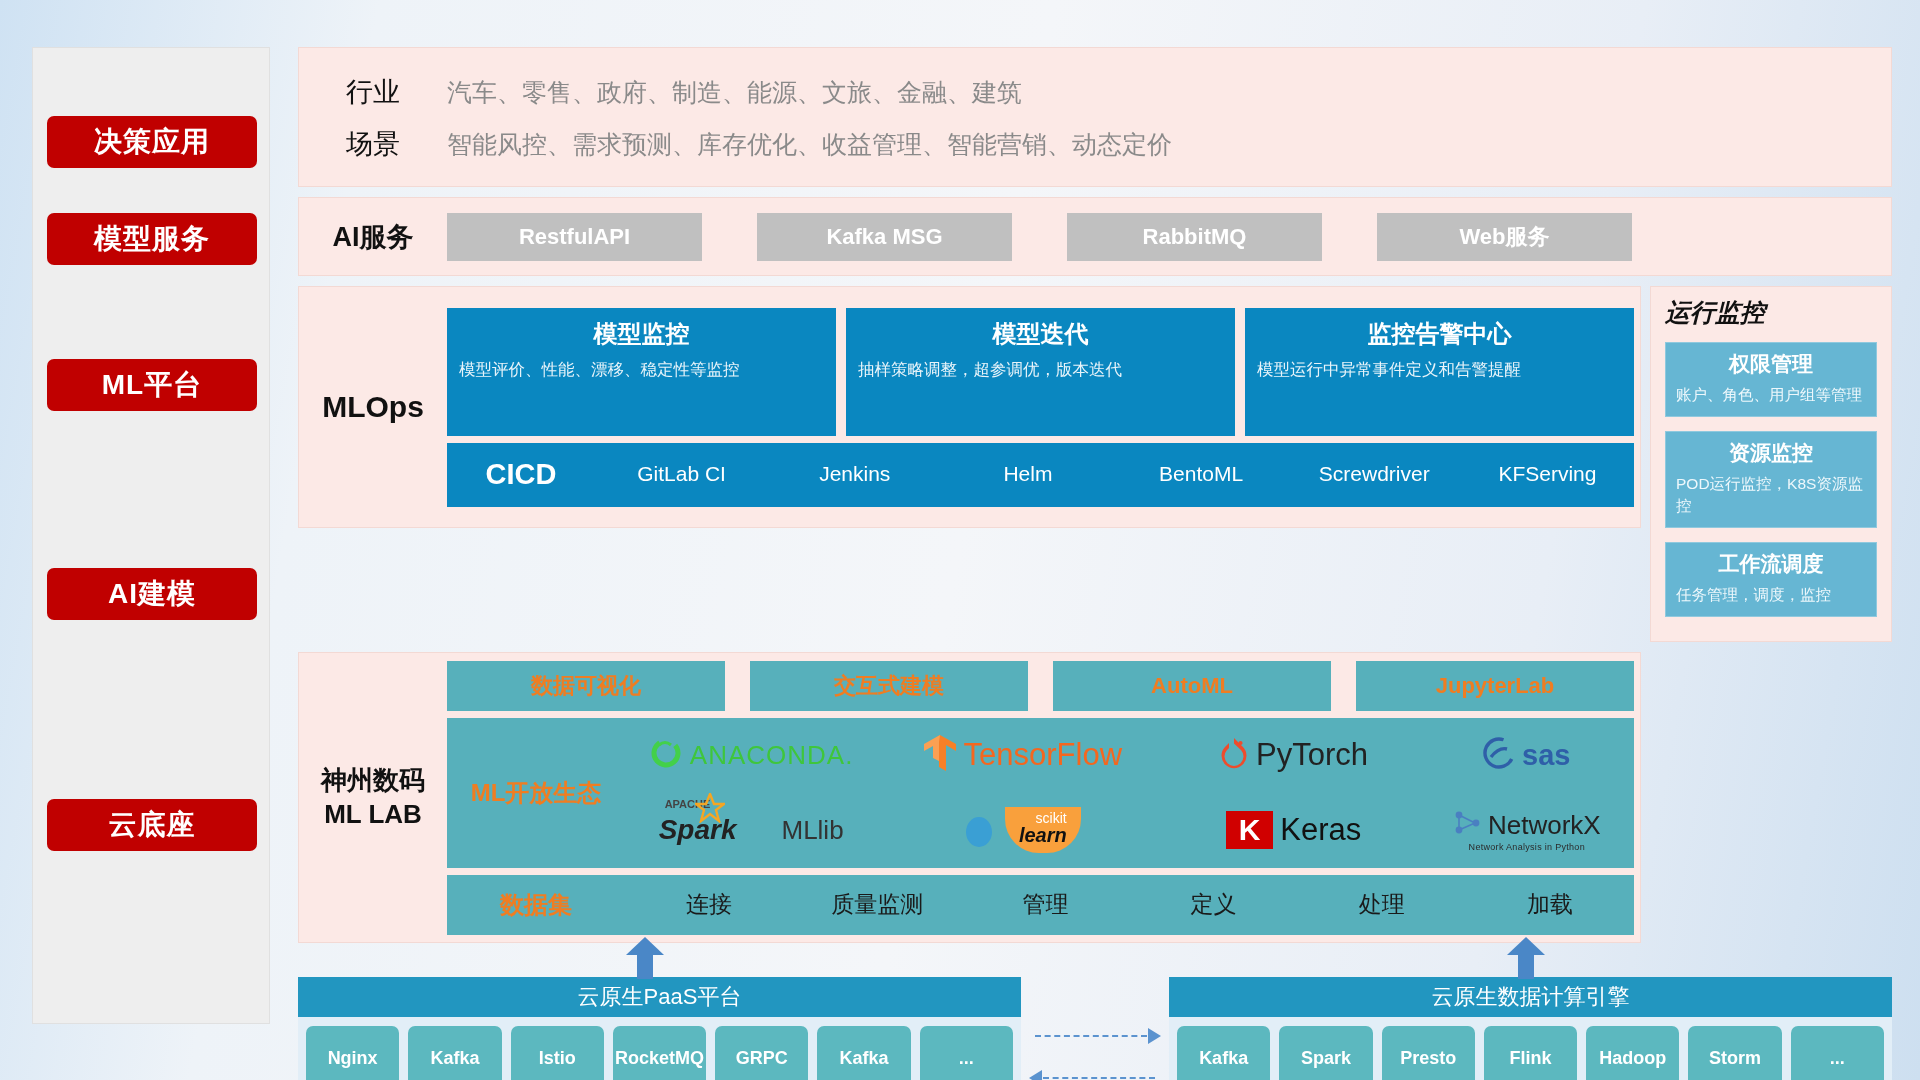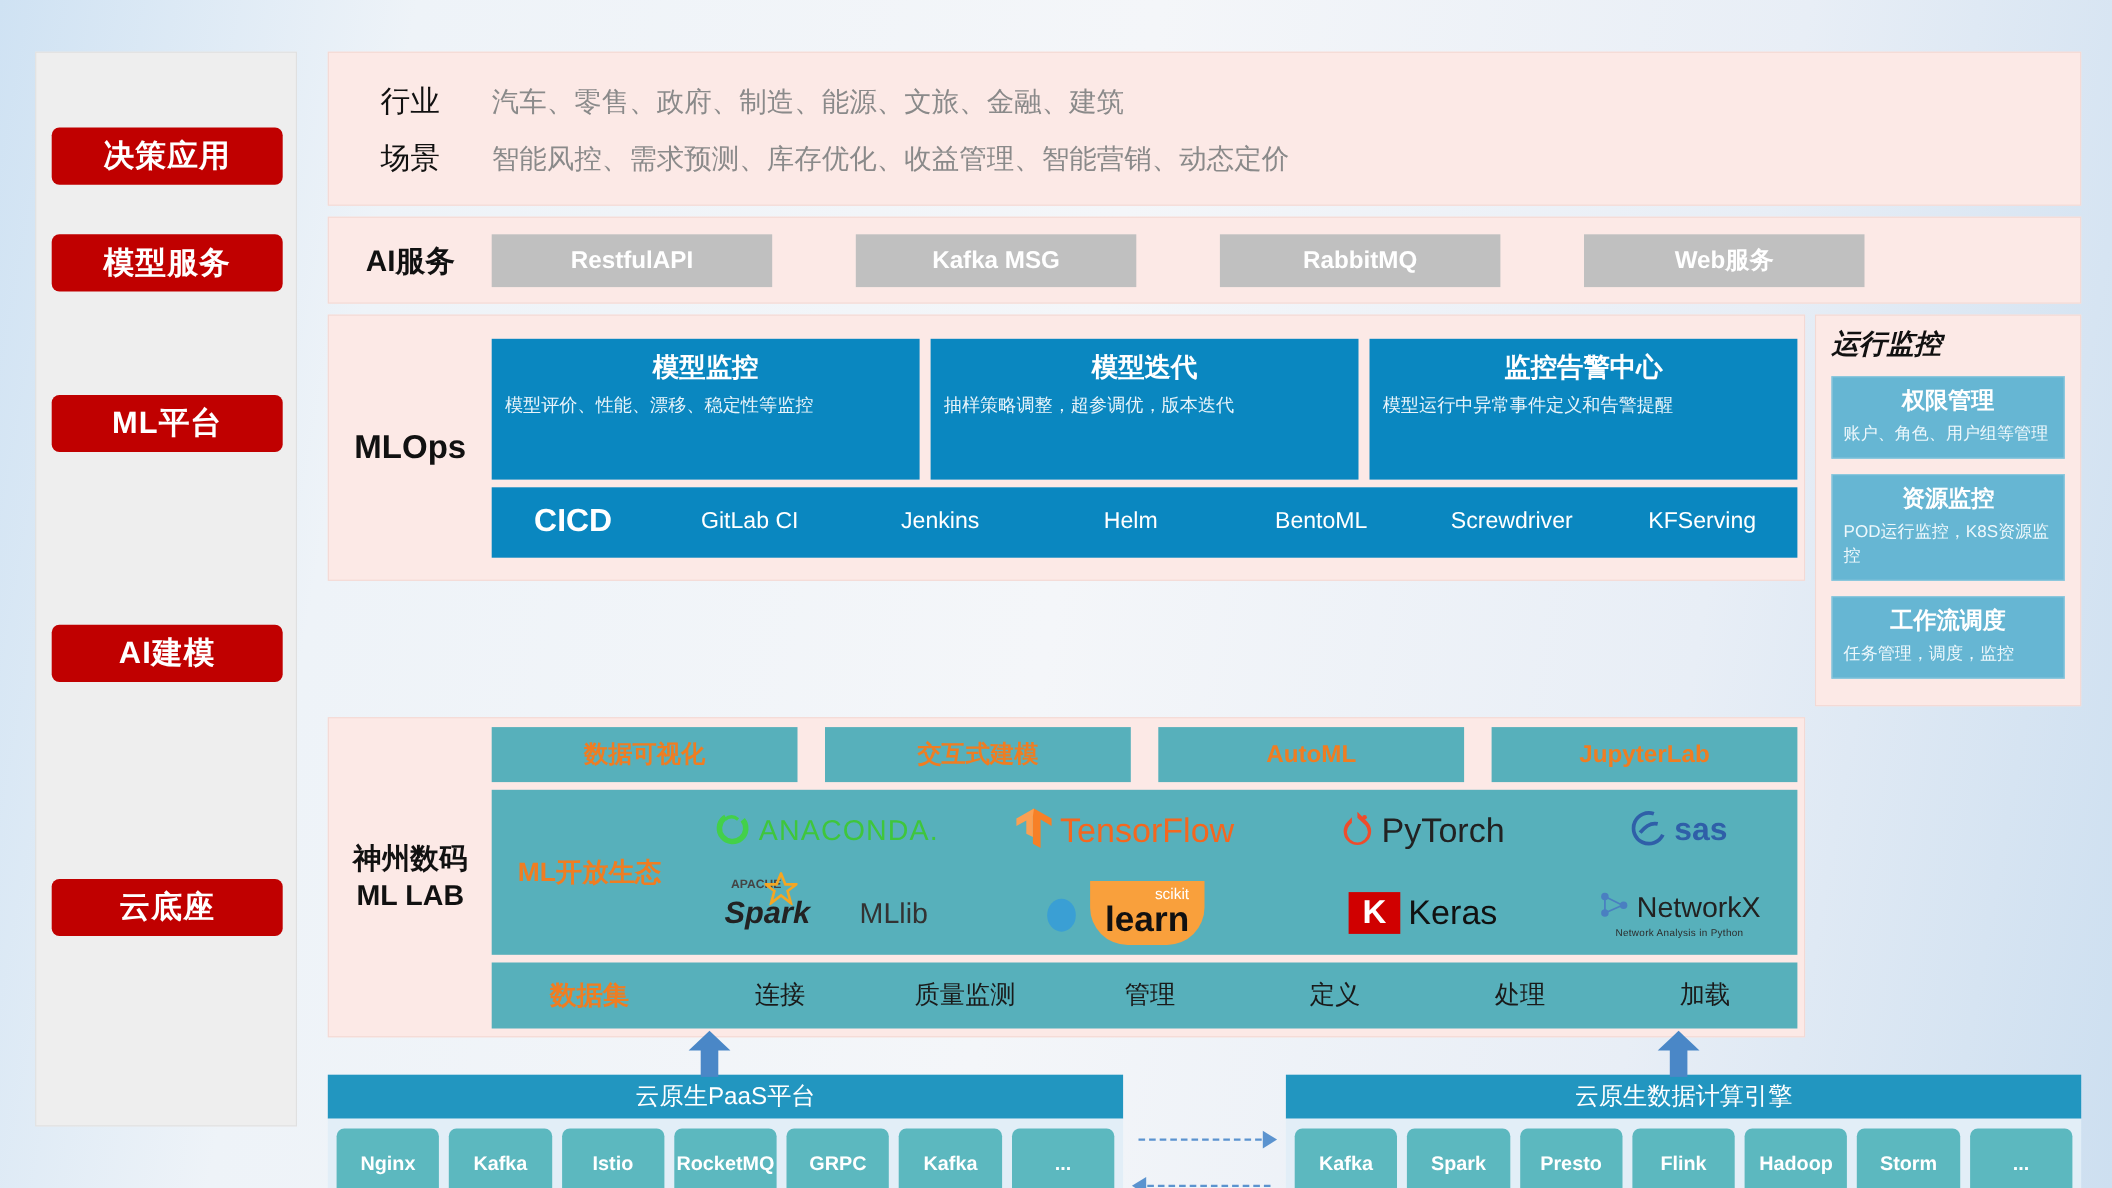--- a/index.html
+++ b/index.html
@@ -49,21 +49,21 @@
     flex: none;
   }
   .kv-val { font-size: 25px; color: #8a8a8a; }
 
   
   #band-svc { height: 79px; margin-top: 10px; display: flex; align-items: center; }
   #svc-label {
     width: 148px; flex: none; text-align: center;
     font-size: 27px; font-weight: bold; color: #111;
   }
-  #svc-items { display: flex; gap: 76px; }
+  #svc-items { display: flex; gap: 55px; }
   .svc-chip {
     width: 255px; height: 48px;
     background: #c0c0c0; color: #ffffff;
     font-size: 22px; font-weight: bold;
     display: flex; align-items: center; justify-content: center;
   }
 
   
   #row-mid { display: flex; gap: 9px; margin-top: 10px; }
   #band-mlops { width: 1343px; height: 242px; display: flex; align-items: center; }
@@ -329,21 +329,21 @@
                 <span style="font-size:26px;color:#333;margin-left:38px">MLlib</span>
               </div>
               <div class="logo" style="flex:1.15">
                 <span>
                   <svg width="46" height="46" viewBox="0 0 46 46">
                       <ellipse cx="15" cy="27" rx="13" ry="15" fill="#3a9fd4"></ellipse>
                     </svg>
                 </span>
                 <span style="position:relative;display:inline-block;margin-left:-12px;background:#f9a03c;border-radius:0 0 34px 34px;padding:4px 14px 8px 14px;">
                   <span style="display:block;font-size:14px;color:#fff;text-align:right;line-height:1">scikit</span>
-                  <span style="display:block;font-size:32px;font-weight:bold;color:#111;line-height:1">learn</span>
+                  <span style="display:block;font-size:20px;font-style:italic;font-weight:bold;color:#111;line-height:1">learn</span>
                 </span>
               </div>
               <div class="logo" style="flex:1">
                 <span style="background:#d00000;color:#fff;font-size:30px;font-weight:bold;padding:2px 13px;line-height:1.15">K</span>
                 <span style="color:#111;font-size:31px">Keras</span>
               </div>
               <div class="logo" style="flex:0.85;flex-direction:column;gap:0">
                 <div style="display:flex;align-items:center;gap:5px">
                   <span>
                     <svg width="30" height="30" viewBox="0 0 30 30">

